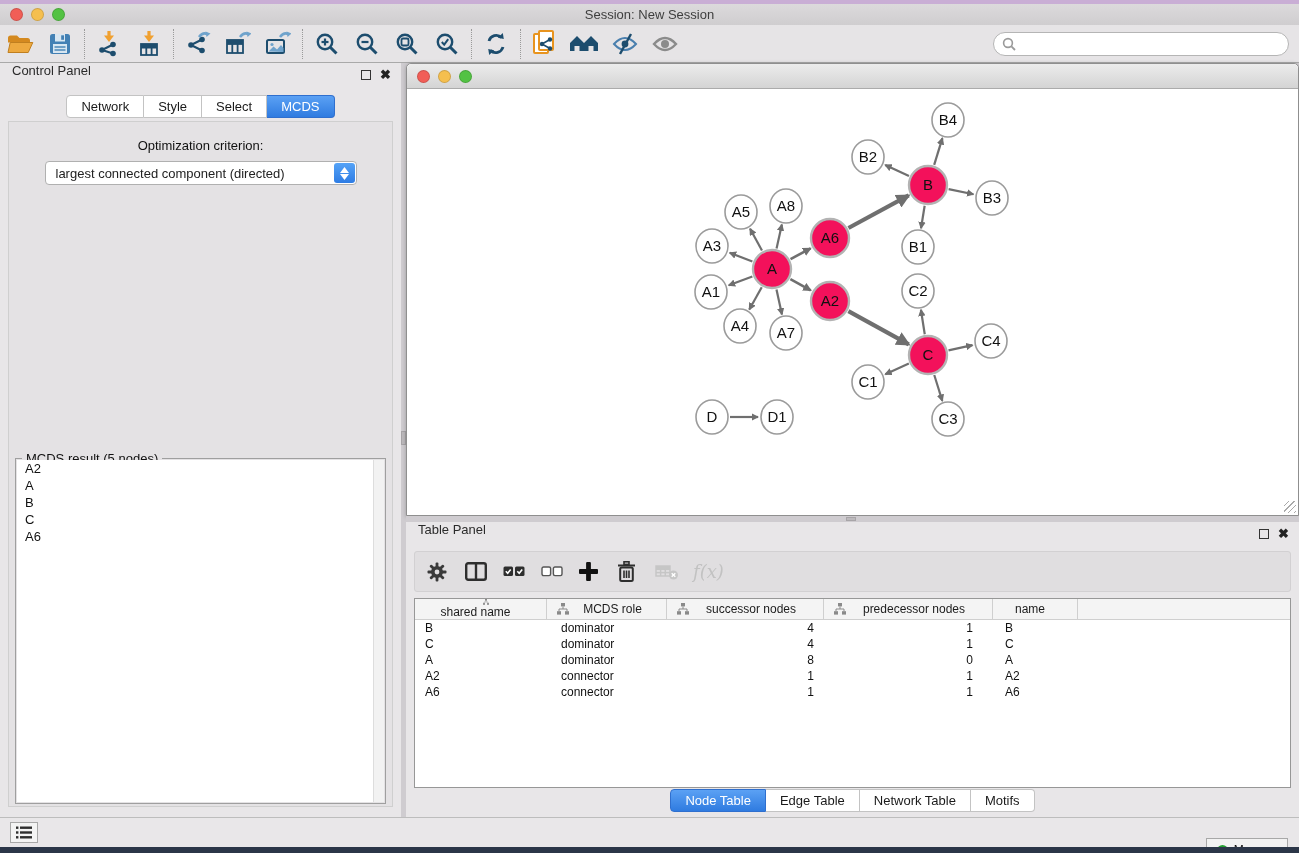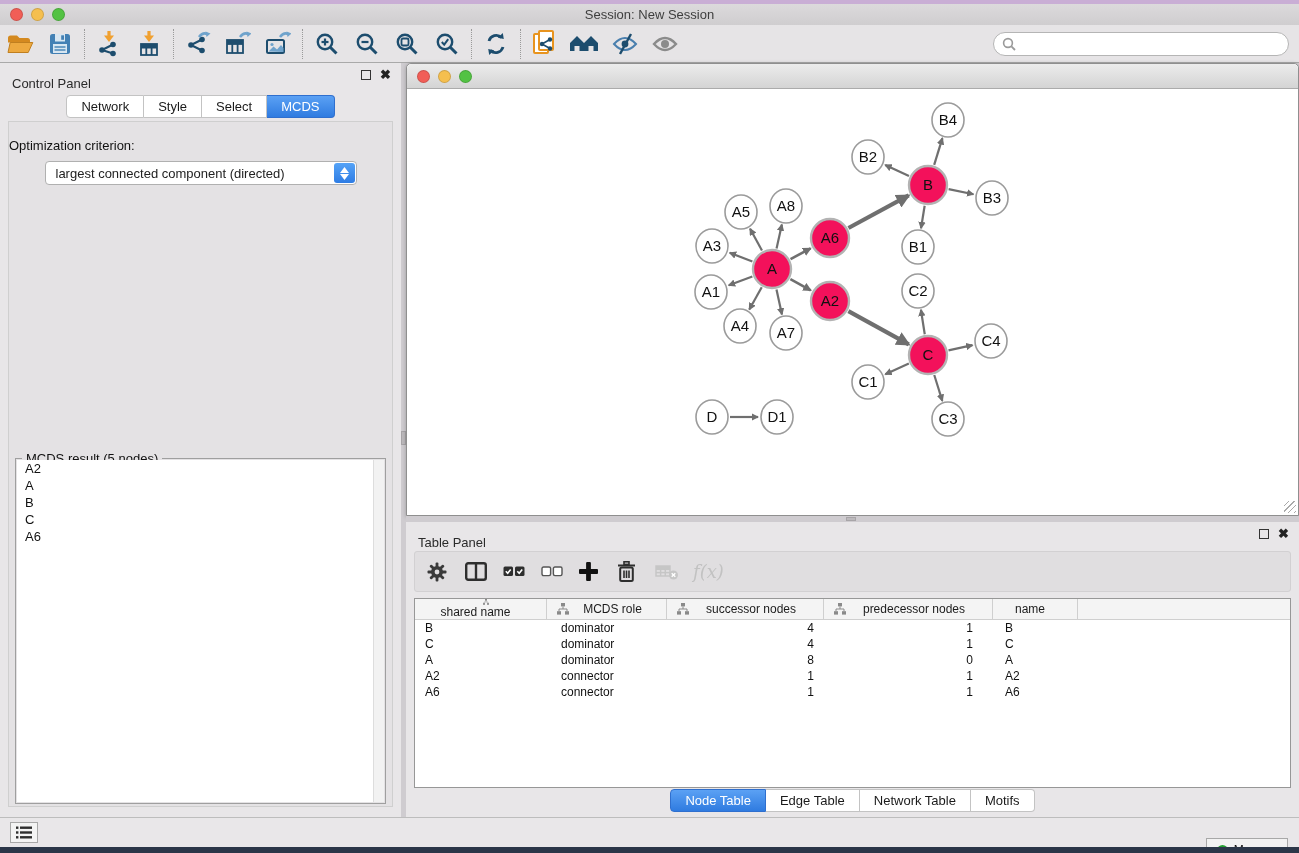--- a/index.html
+++ b/index.html
@@ -18,34 +18,34 @@
   .tbtn { display:flex; align-items:center; justify-content:center; width:40px; height:32px; cursor:default; }
   .tsep { width:1px; height:30px; border-left:1px dotted #9a9a9a; margin:0 4px; }
   .searchbox { position:absolute; right:10px; top:7px; width:296px; height:24px; background:#fff; border:1px solid #b5b5b5; border-radius:12px; display:flex; align-items:center; padding-left:8px; }
   .searchbox input { border:none; outline:none; flex:1; font-size:13px; background:transparent; margin-left:6px; }
 
   
   .workspace { position:absolute; left:0; top:63px; width:1299px; height:754px; background:#cfccd0; }
 
   
   .cpanel { position:absolute; left:0; top:0; width:401px; height:754px; background:#e8e6e8; }
-  .panel-head { position:relative; height:28px; display:flex; align-items:flex-end; padding:0 12px; }
+  .panel-head { position:relative; height:28px; display:flex; align-items:flex-start; padding:0 12px; }
   .panel-head .ph-title { font-size:13px; color:#2b2b2b; }
   .ph-icons { position:absolute; right:10px; top:7px; display:flex; gap:9px; align-items:center; }
   .float-box { width:10px; height:10px; border:1.6px solid #333; }
   .close-x { font-size:13px; font-weight:bold; color:#222; line-height:10px; }
 
   .cp-tabs { display:flex; justify-content:center; margin-top:4px; }
   .cp-tab { padding:3px 14px; background:#fff; border:1px solid #c3c3c3; border-left:none; font-size:13px; color:#1a1a1a; }
   .cp-tab:first-child { border-left:1px solid #c3c3c3; border-radius:4px 0 0 4px; }
   .cp-tab:last-child { border-radius:0 4px 4px 0; }
   .cp-tab.active { background:linear-gradient(#5ba1f4,#2f7be0); border-color:#2f6fce; color:#fff; }
 
   .cp-body { position:absolute; left:8px; right:8px; top:58px; bottom:10px; background:#e4e2e4; border:1px solid #cscsc; border:1px solid #cfcfcf; }
-  .opt-label { margin-top:16px; font-size:13px; color:#111; }
+  .opt-label { text-align:center; margin-top:16px; font-size:13px; color:#111; }
   .dropdown { position:relative; margin:8px auto 0 auto; width:312px; height:24px; background:#fff; border:1px solid #b0b0b0; border-radius:4px; display:flex; align-items:center; padding-left:10px; font-size:13px; }
   .dd-stepper { position:absolute; right:1px; top:1px; width:21px; height:20px; border-radius:3px; background:linear-gradient(#55a3f7,#2e7ce4); display:flex; flex-direction:column; align-items:center; justify-content:center; gap:1px; }
   .dd-stepper svg { display:block; }
   .btn-row { display:flex; justify-content:center; gap:16px; margin-top:12px; }
   .mac-btn { background:linear-gradient(#ffffff,#f2f2f2); border:1px solid #b6b6b6; border-radius:4px; padding:3px 14px; font-size:13px; color:#111; }
 
   .result-box { position:absolute; left:6px; right:6px; top:336px; bottom:2px; border:1px solid #9f9f9f; }
   .result-legend { position:absolute; top:-8px; left:6px; background:#e4e2e4; padding:0 4px; font-size:13px; color:#111; }
   .result-list { position:absolute; inset:1px; background:#fff; overflow:hidden; }
   .result-scroll { position:absolute; right:0; top:0; bottom:0; width:11px; background:#f2f2f2; border-left:1px solid #ddd; }

